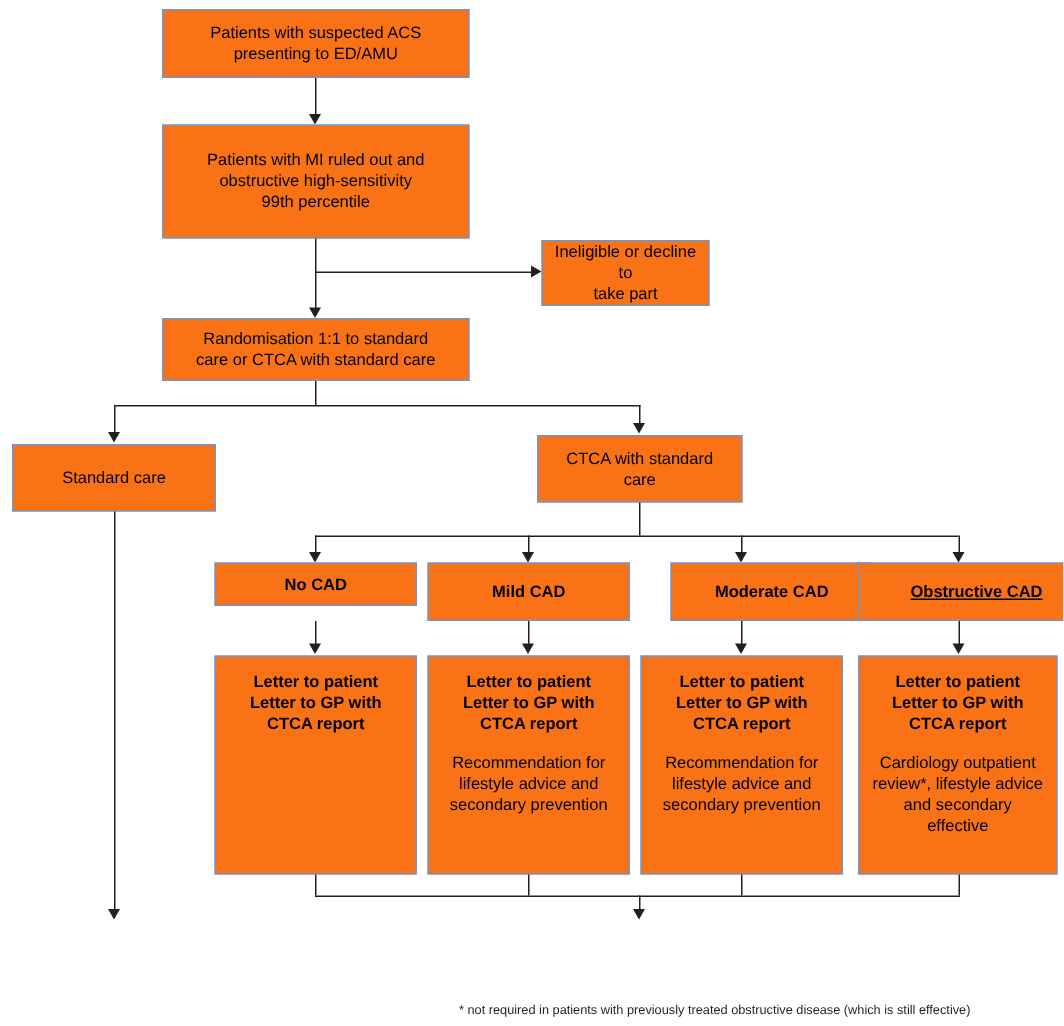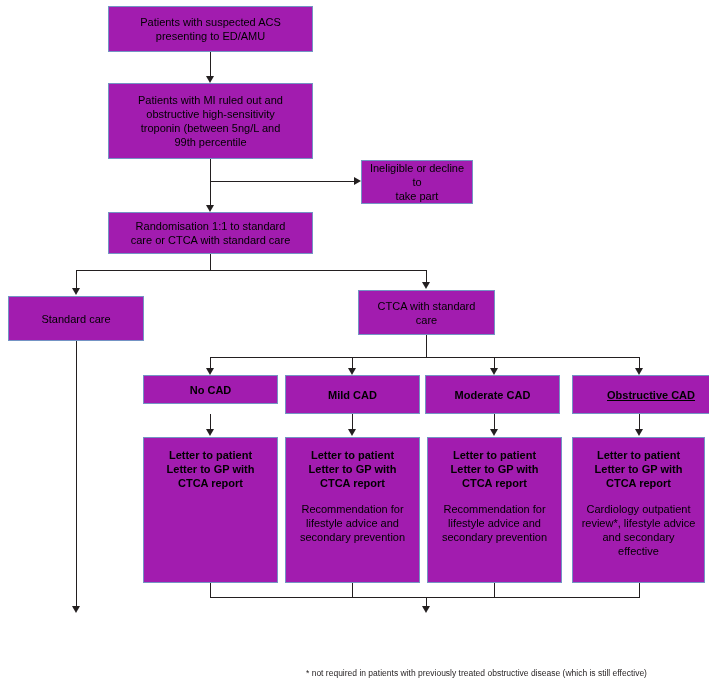--- a/index.html
+++ b/index.html
@@ -15,21 +15,21 @@
   #canvas {
     position: relative;
     width: 709px;
     height: 684px;
     background: #ffffff;
     overflow: hidden;
   }
   .node {
     position: absolute;
     box-sizing: border-box;
-    background: #a21caf;
+    background: #f97316;
     border: 1px solid #7494c4;
     display: flex;
     flex-direction: column;
     align-items: center;
     justify-content: center;
     text-align: center;
     font-size: 11px;
     line-height: 14px;
     color: #000;
     padding: 2px 4px;
@@ -81,21 +81,20 @@
     <span class="line">Patients with suspected ACS</span>
     <span class="line">presenting to ED/AMU</span>
   </div>
 
   <div class="vline" style="left:210px; top:52px; height:25px;"></div>
   <div class="arrow-down" style="left:206px; top:76px;"></div>
 
   <div class="node" style="left:108px; top:83px; width:205px; height:76px;">
     <span class="line">Patients with MI ruled out and</span>
     <span class="line">obstructive high-sensitivity</span>
-    <span class="line">troponin (between 5ng/L and</span>
     <span class="line">99th percentile</span>
   </div>
 
   <div class="vline" style="left:210px; top:159px; height:47px;"></div>
   <div class="arrow-down" style="left:206px; top:205px;"></div>
 
   <div class="hline" style="left:210px; top:181px; width:145px;"></div>
   <div class="arrow-right" style="left:354px; top:177px;"></div>
 
   <div class="node" style="left:361px; top:160px; width:112px; height:44px;">
@@ -143,21 +142,21 @@
   <div class="arrow-down" style="left:635px; top:368px;"></div>
 
   <div class="node" style="left:143px; top:375px; width:135px; height:29px;">
     <span class="line bold">No CAD</span>
   </div>
 
   <div class="node" style="left:285px; top:375px; width:135px; height:39px;">
     <span class="line bold">Mild CAD</span>
   </div>
 
-  <div class="node" style="left:425px; top:375px; width:135px; height:39px;">
+  <div class="node" style="left:447px; top:375px; width:135px; height:39px;">
     <span class="line bold">Moderate CAD</span>
   </div>
 
   <div class="node" style="left:572px; top:375px; width:158px; height:39px;text-decoration:underline;">
     <span class="line bold">Obstructive CAD</span>
   </div>
 
   <div class="vline" style="left:210px; top:414px; height:16px;"></div>
   <div class="arrow-down" style="left:206px; top:429px;"></div>
 

